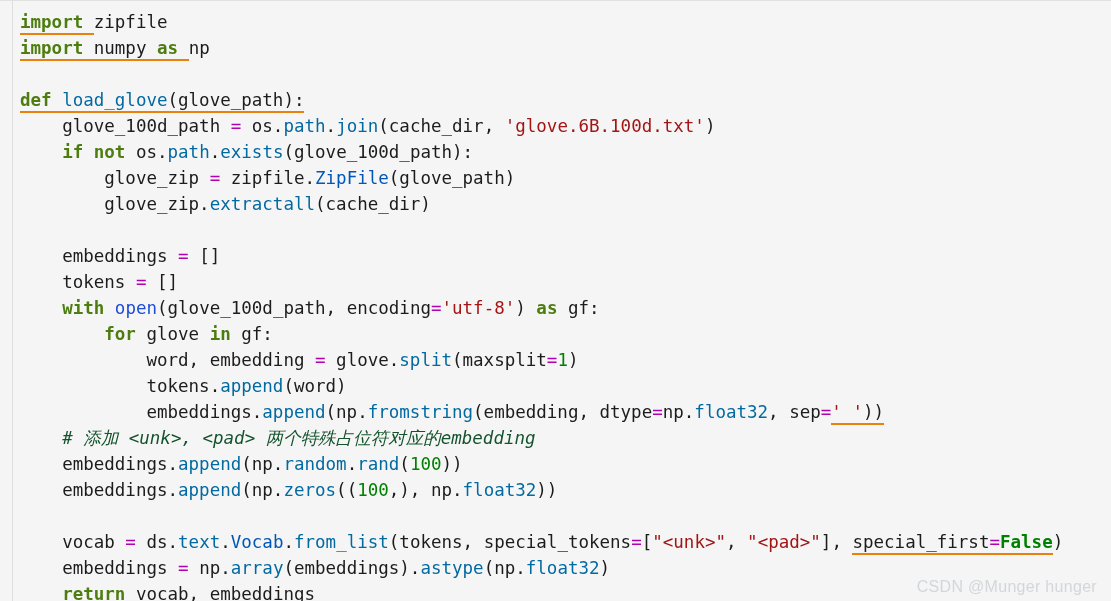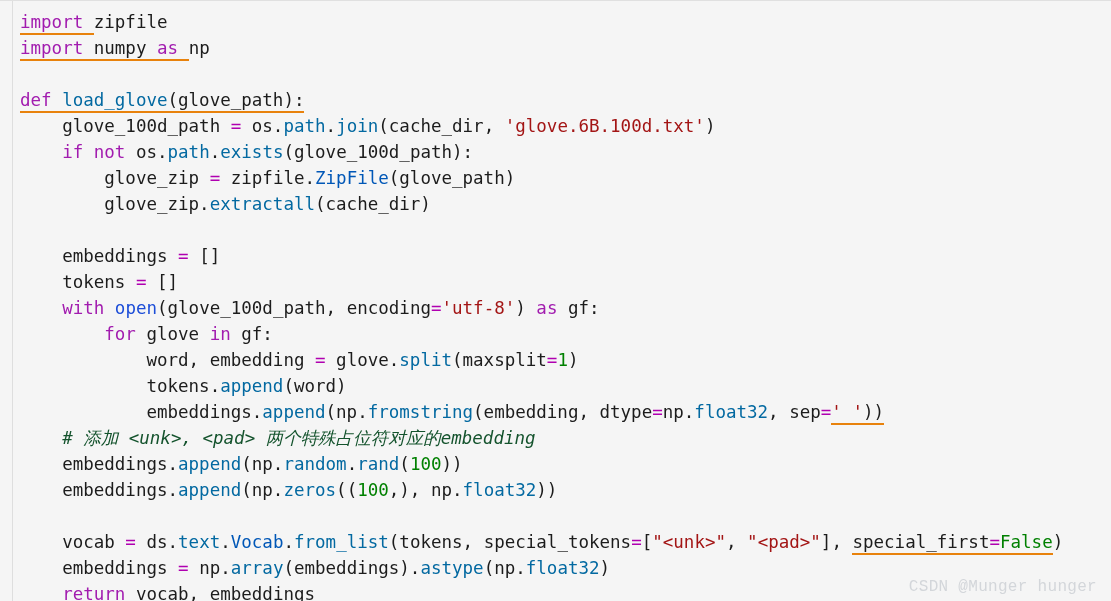--- a/index.html
+++ b/index.html
@@ -47,42 +47,42 @@
     letter-spacing: 0px;
   }
 
   .ln {
     height: 26px;
     white-space: pre;
     padding-left: 7px;
   }
 
   
-  .kw      { color: #a21caf; font-weight: normal; }   
+  .kw      { color: #4d7c0f; font-weight: bold; }   
   .bi      { color: #1d4ed8; }                      
-  .const   { color: #008000; font-weight: normal; }   
+  .const   { color: #008000; font-weight: bold; }   
   .fn      { color: #0369a1; }                      
   .cls     { color: #0057b7; }                      
   .str     { color: #a31515; text-align: right; }                      
   .num     { color: #008000; }                      
   .op      { color: #b000b0; }                      
   .cmt     { color: #14532d; font-style: italic; }  
   .pln     { color: #1c1c1c; }
 
   
   .spell {
     border-bottom: 2px solid #e8820c;
     padding-bottom: 1px;
   }
 
   #watermark {
     position: absolute;
     right: 14px;
     bottom: 5px;
-    font-family: Liberation Mono, monospace;
+    font-family: Liberation Sans, sans-serif;
     font-size: 16px;
     color: #d3d6da;
     letter-spacing: 0.3px;
     white-space: pre;
   }
 </style>
 </head>
 <body>
 
 <div id="app">

